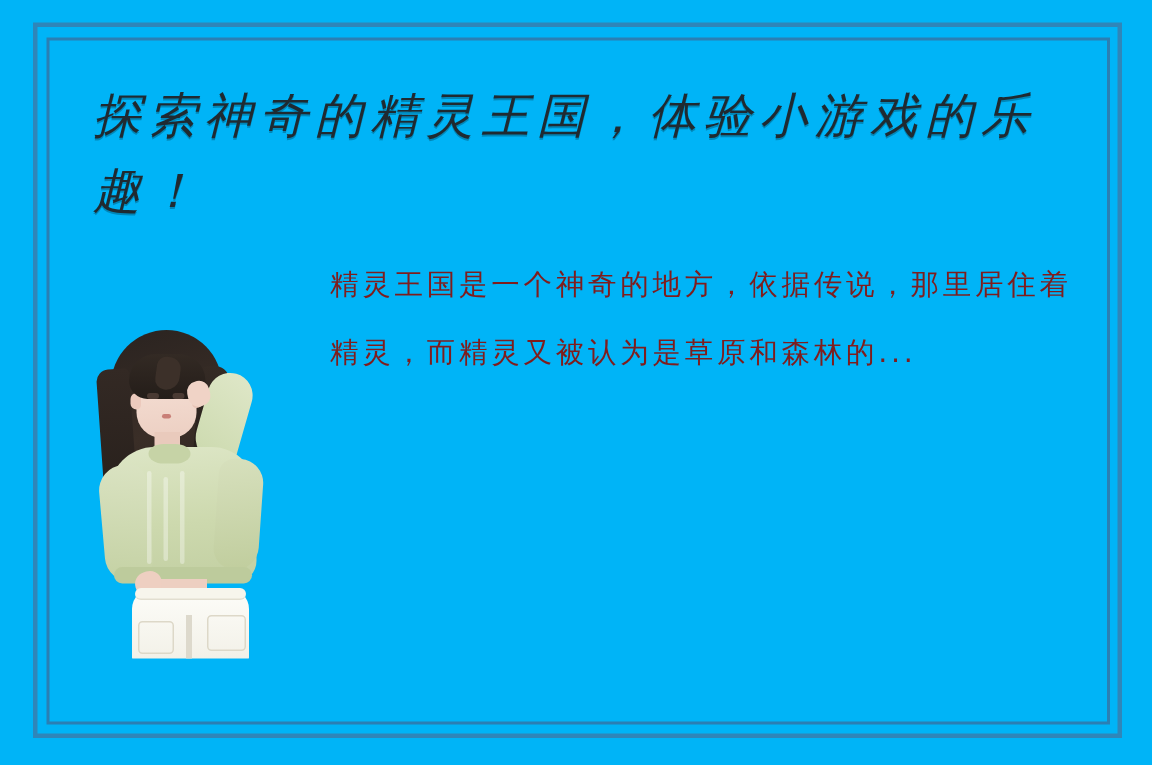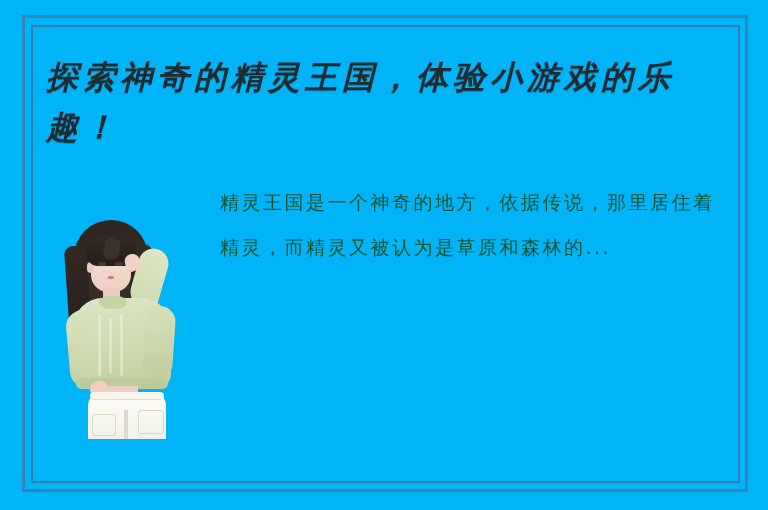--- a/index.html
+++ b/index.html
@@ -35,45 +35,45 @@
     top: 25px;
     width: 709px;
     height: 458px;
     border: 2px solid #2b7fb3;
     box-sizing: border-box;
   }
 
   
   .headline {
     position: absolute;
-    left: 46px;
+    left: 62px;
     top: 52px;
     width: 690px;
     font-family: "DejaVu Serif", serif;
     font-size: 32px;
-    font-weight: 700;
+    font-weight: 400;
     font-style: italic;
     line-height: 50px;
     letter-spacing: 5px;
     color: #1f2a31;
     text-shadow: 0 1px 0 rgba(0,0,0,0.25);
     white-space: normal;
   }
 
   
   .body-copy {
     position: absolute;
     left: 220px;
-    top: 180px;
+    top: 168px;
     width: 512px;
     font-family: "DejaVu Sans", sans-serif;
     font-size: 19px;
     line-height: 45px;
     letter-spacing: 2.5px;
-    color: #14532d;
+    color: #7f1d1d;
   }
 
   
   .character {
     position: absolute;
     left: 46px;
     top: 218px;
     width: 150px;
     height: 221px;
     overflow: hidden;

